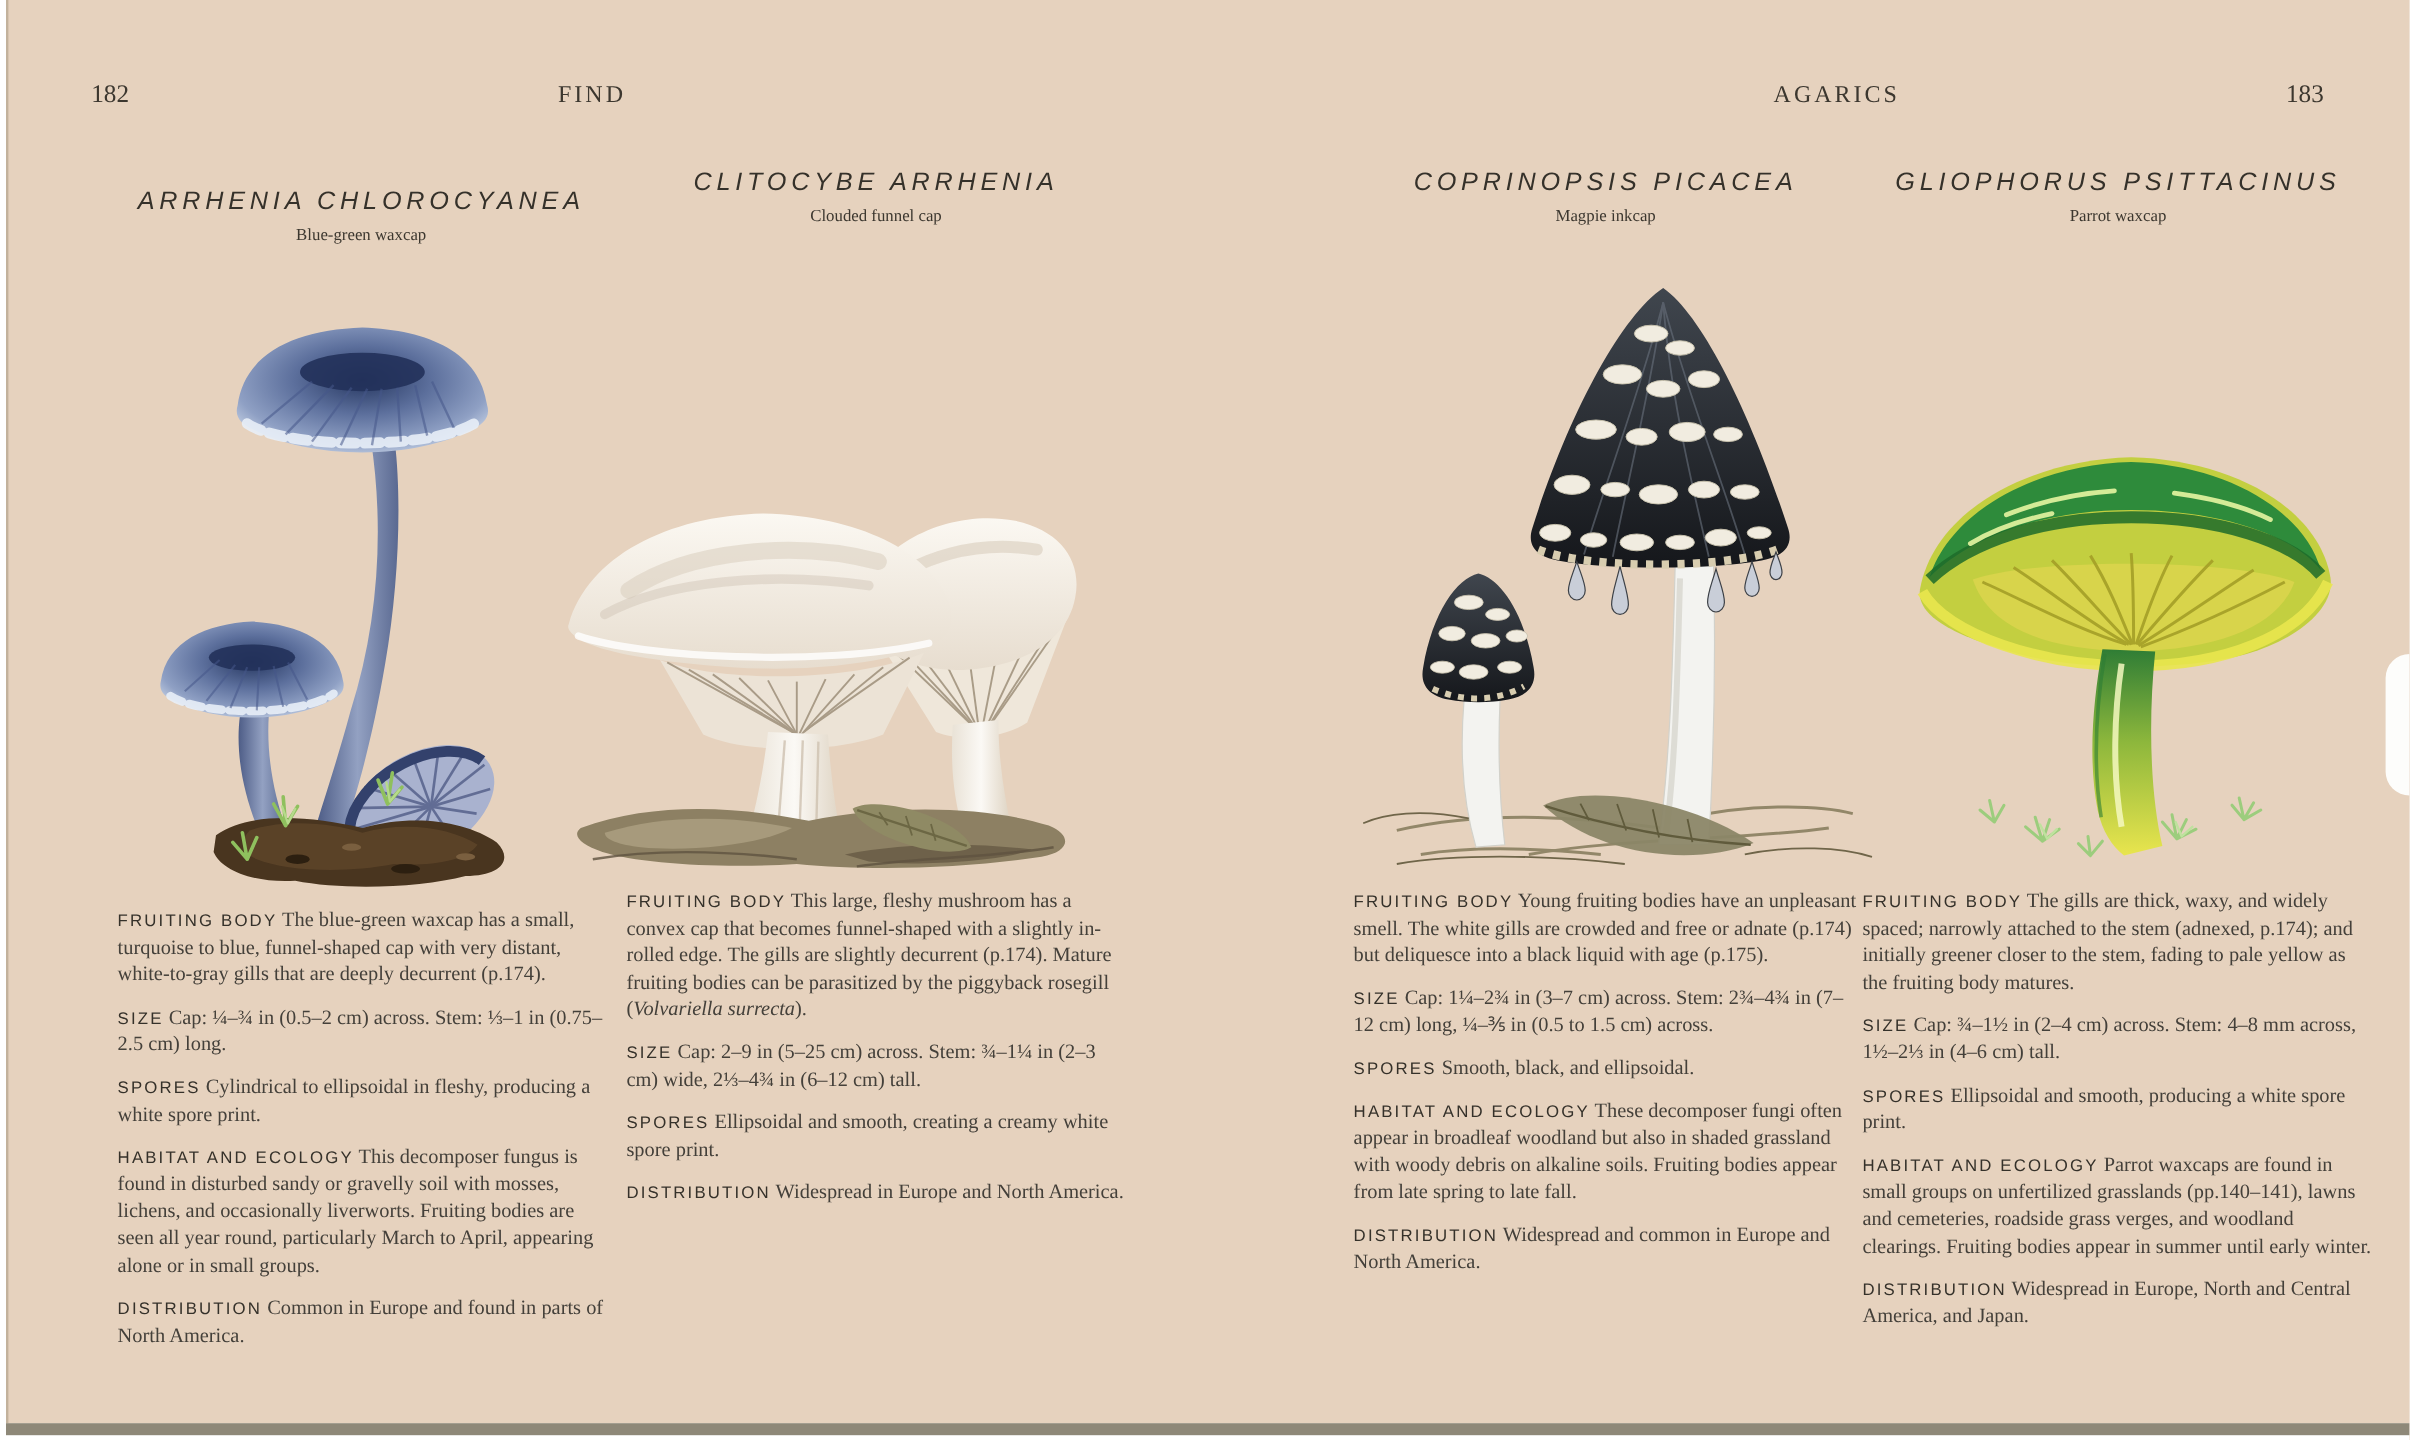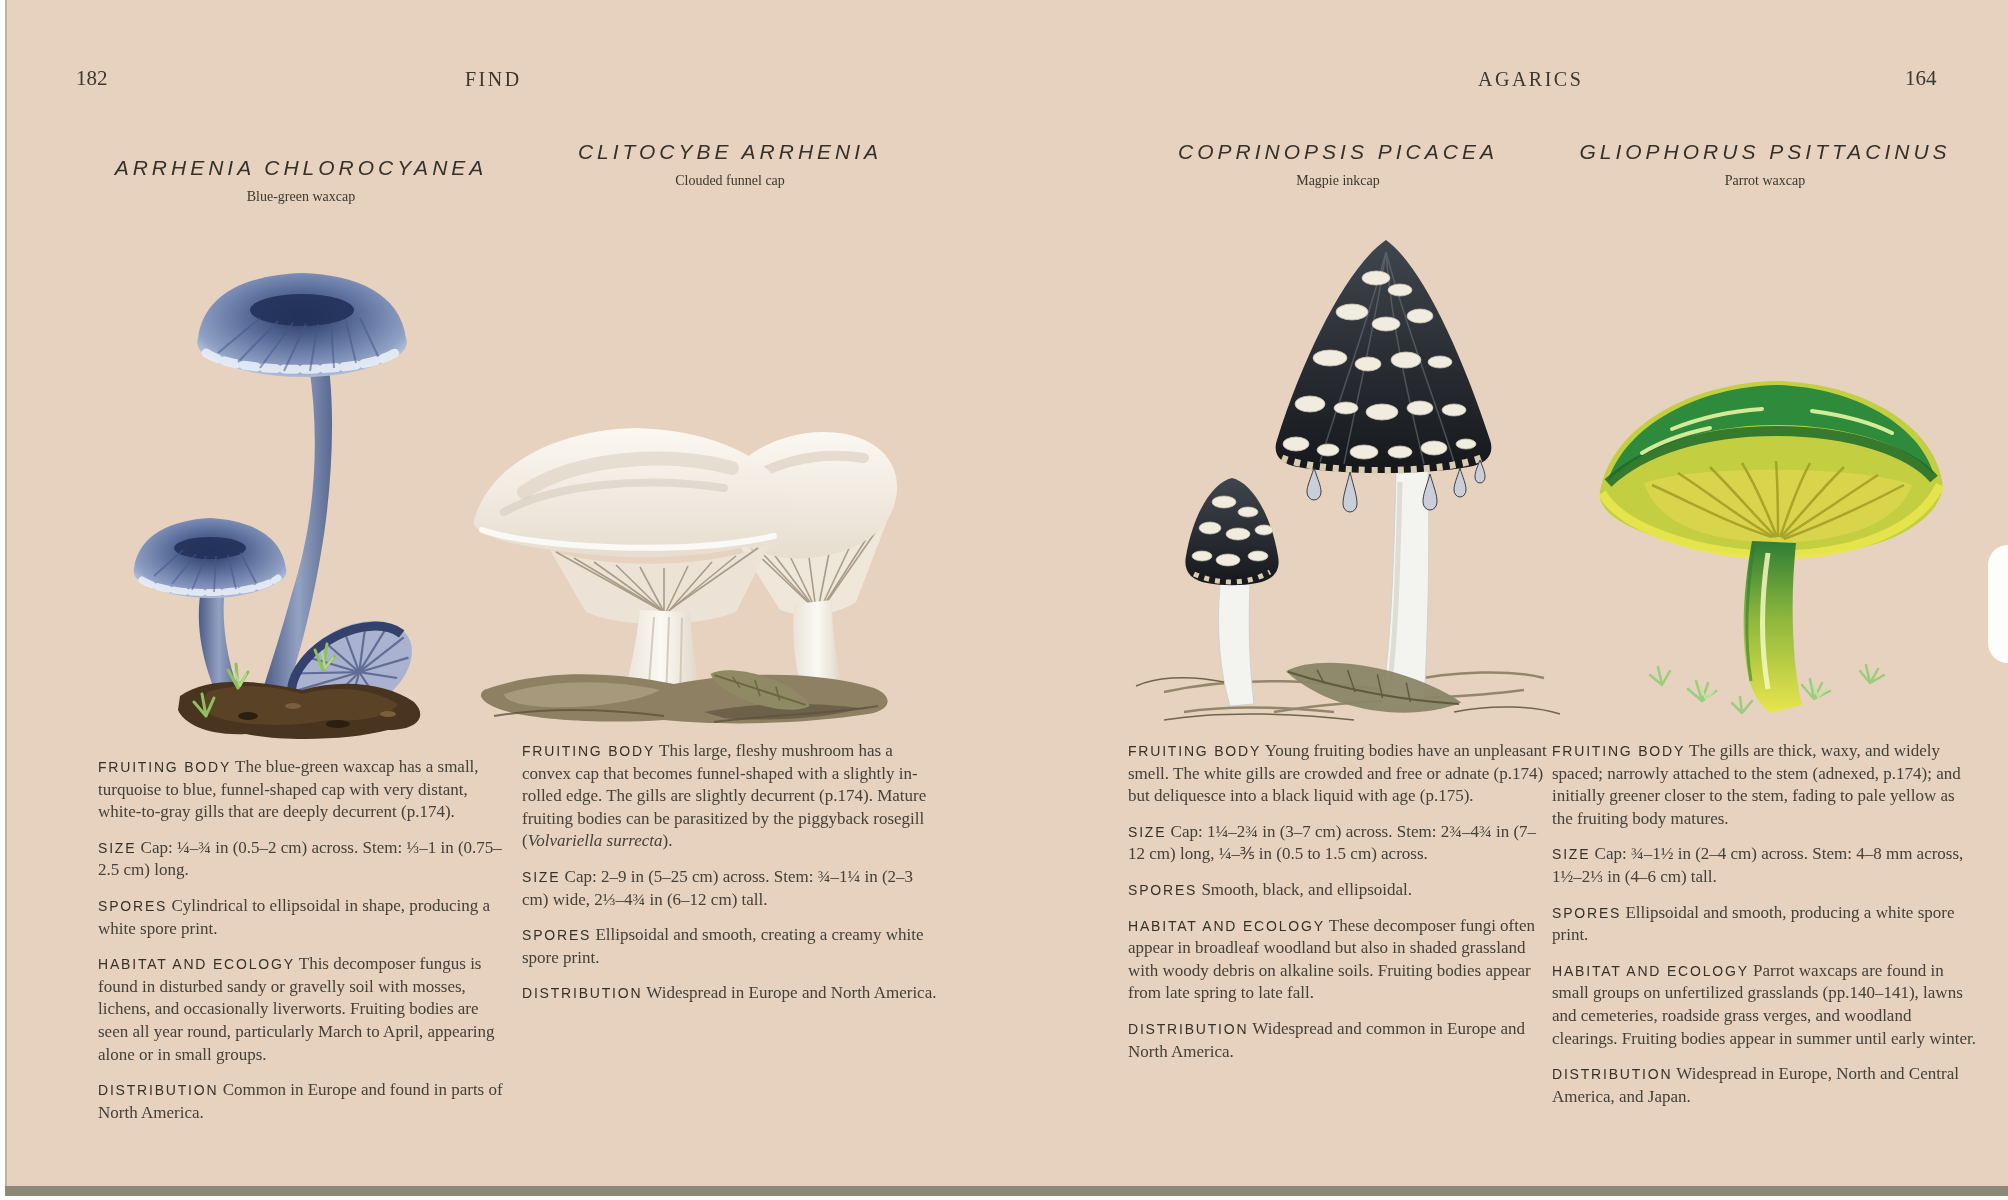--- a/index.html
+++ b/index.html
@@ -40,21 +40,21 @@
 <body>
 
 <div class="spread"></div>
 <div class="edge-left-line"></div>
 <div class="edge-bottom"></div>
 <div class="page-curl"></div>
 
 <div class="page-num" style="left:76px;">182</div>
 <div class="running-head" style="left:465px;">FIND</div>
 <div class="running-head" style="left:1478px;">AGARICS</div>
-<div class="page-num" style="left:1905px;">164</div>
+<div class="page-num" style="left:1905px;">183</div>
 
 <section class="col" style="left:98px;width:406px;margin-top:16px;">
   <h2 class="sci">ARRHENIA CHLOROCYANEA</h2>
   <div class="common">Blue-green waxcap</div>
 
   <div class="illo" style="left:-10px;top:62px;">
     <svg width="390" height="525" viewBox="0 0 390 525">
       <defs>
         <radialGradient id="g1cap" cx="0.5" cy="0.42" r="0.68">
           <stop offset="0" stop-color="#263760"></stop>
@@ -134,21 +134,21 @@
       <g stroke="#b6da8c" stroke-width="2" stroke-linecap="round" fill="none">
         <path d="M152,468 l-5,-14 m5,14 l6,-12"></path>
           <path d="M237,450 l-3,-16 m3,16 l8,-10"></path>
       </g>
     </svg>
   </div>
 
   <div class="body-text">
     <p class="entry"><span class="sect-label">FRUITING BODY</span> <span>The blue-green waxcap has a small, turquoise to blue, funnel-shaped cap with very distant, white-to-gray gills that are deeply decurrent (p.174).</span></p>
     <p class="entry"><span class="sect-label">SIZE</span> <span>Cap: ¼–¾ in (0.5–2 cm) across. Stem: ⅓–1 in (0.75–2.5 cm) long.</span></p>
-    <p class="entry"><span class="sect-label">SPORES</span> <span>Cylindrical to ellipsoidal in shape, producing a white spore print.</span></p>
+    <p class="entry"><span class="sect-label">SPORES</span> <span>Cylindrical to ellipsoidal in fleshy, producing a white spore print.</span></p>
     <p class="entry"><span class="sect-label">HABITAT AND ECOLOGY</span> <span>This decomposer fungus is found in disturbed sandy or gravelly soil with mosses, lichens, and occasionally liverworts. Fruiting bodies are seen all year round, particularly March to April, appearing alone or in small groups.</span></p>
     <p class="entry"><span class="sect-label">DISTRIBUTION</span> <span>Common in Europe and found in parts of North America.</span></p>
   </div>
 </section>
 
 <section class="col" style="left:522px;width:416px;">
   <h2 class="sci">CLITOCYBE ARRHENIA</h2>
   <div class="common">Clouded funnel cap</div>
 
   <div class="illo" style="left:-58px;top:232px;">

